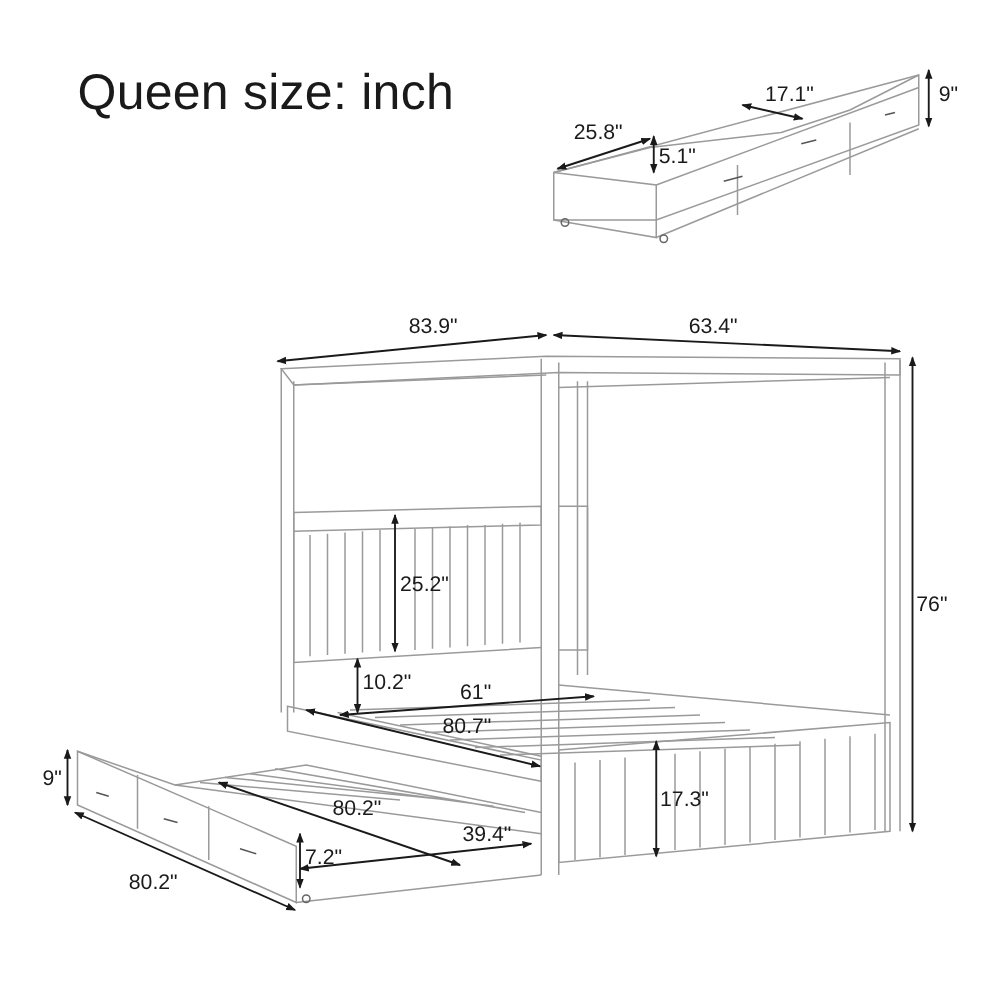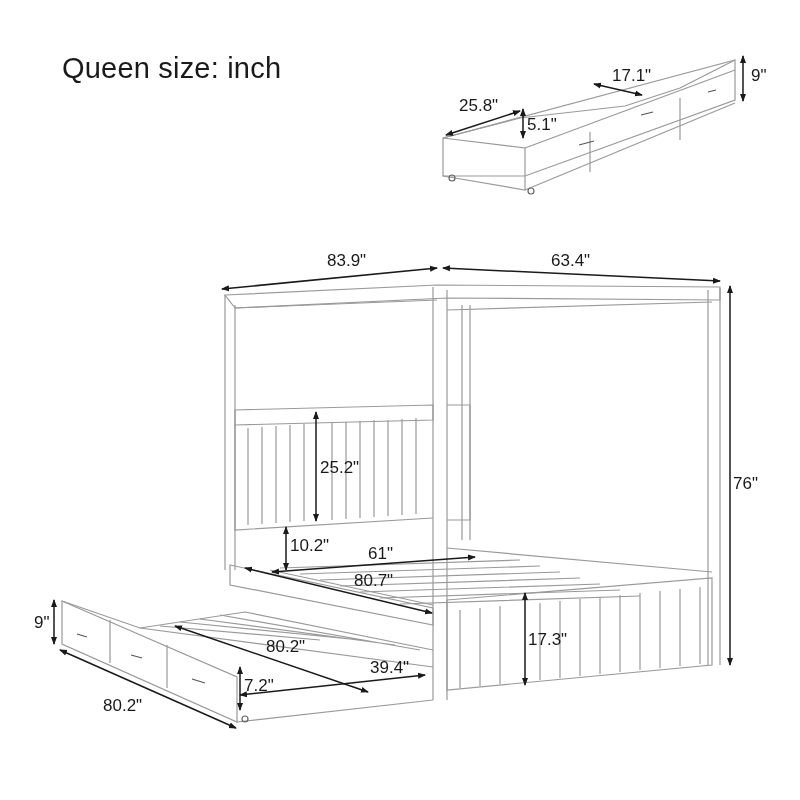--- a/index.html
+++ b/index.html
@@ -1,17 +1,17 @@
 <!DOCTYPE html>
 <html><head>
   <meta charset="utf-8">
   <style>
     html, body { margin: 0; padding: 0; background: #ffffff; }
     body { width: 800px; height: 800px; position: relative; overflow: hidden; font-family: "Liberation Sans", sans-serif; }
-    .title { position: absolute; left: 62px; top: 52px; font-size: 29px; color: #1a1a1a; letter-spacing: 0.2px; }
+    .title { position: absolute; left: 62px; top: 52px; font-size: 40px; color: #1a1a1a; letter-spacing: 0.2px; }
     .dim { position: absolute; font-size: 17px; color: #1a1a1a; white-space: nowrap; }
     svg { position: absolute; left: 0; top: 0; }
   </style>
 </head>
 <body>
 
 <svg width="800" height="800" viewBox="0 0 800 800">
   <defs>
     <marker id="ah" markerWidth="8" markerHeight="8" refX="7" refY="4" orient="auto-start-reverse" markerUnits="userSpaceOnUse">
       <path d="M0,1 L8,4 L0,7 z" fill="#1a1a1a"></path>

